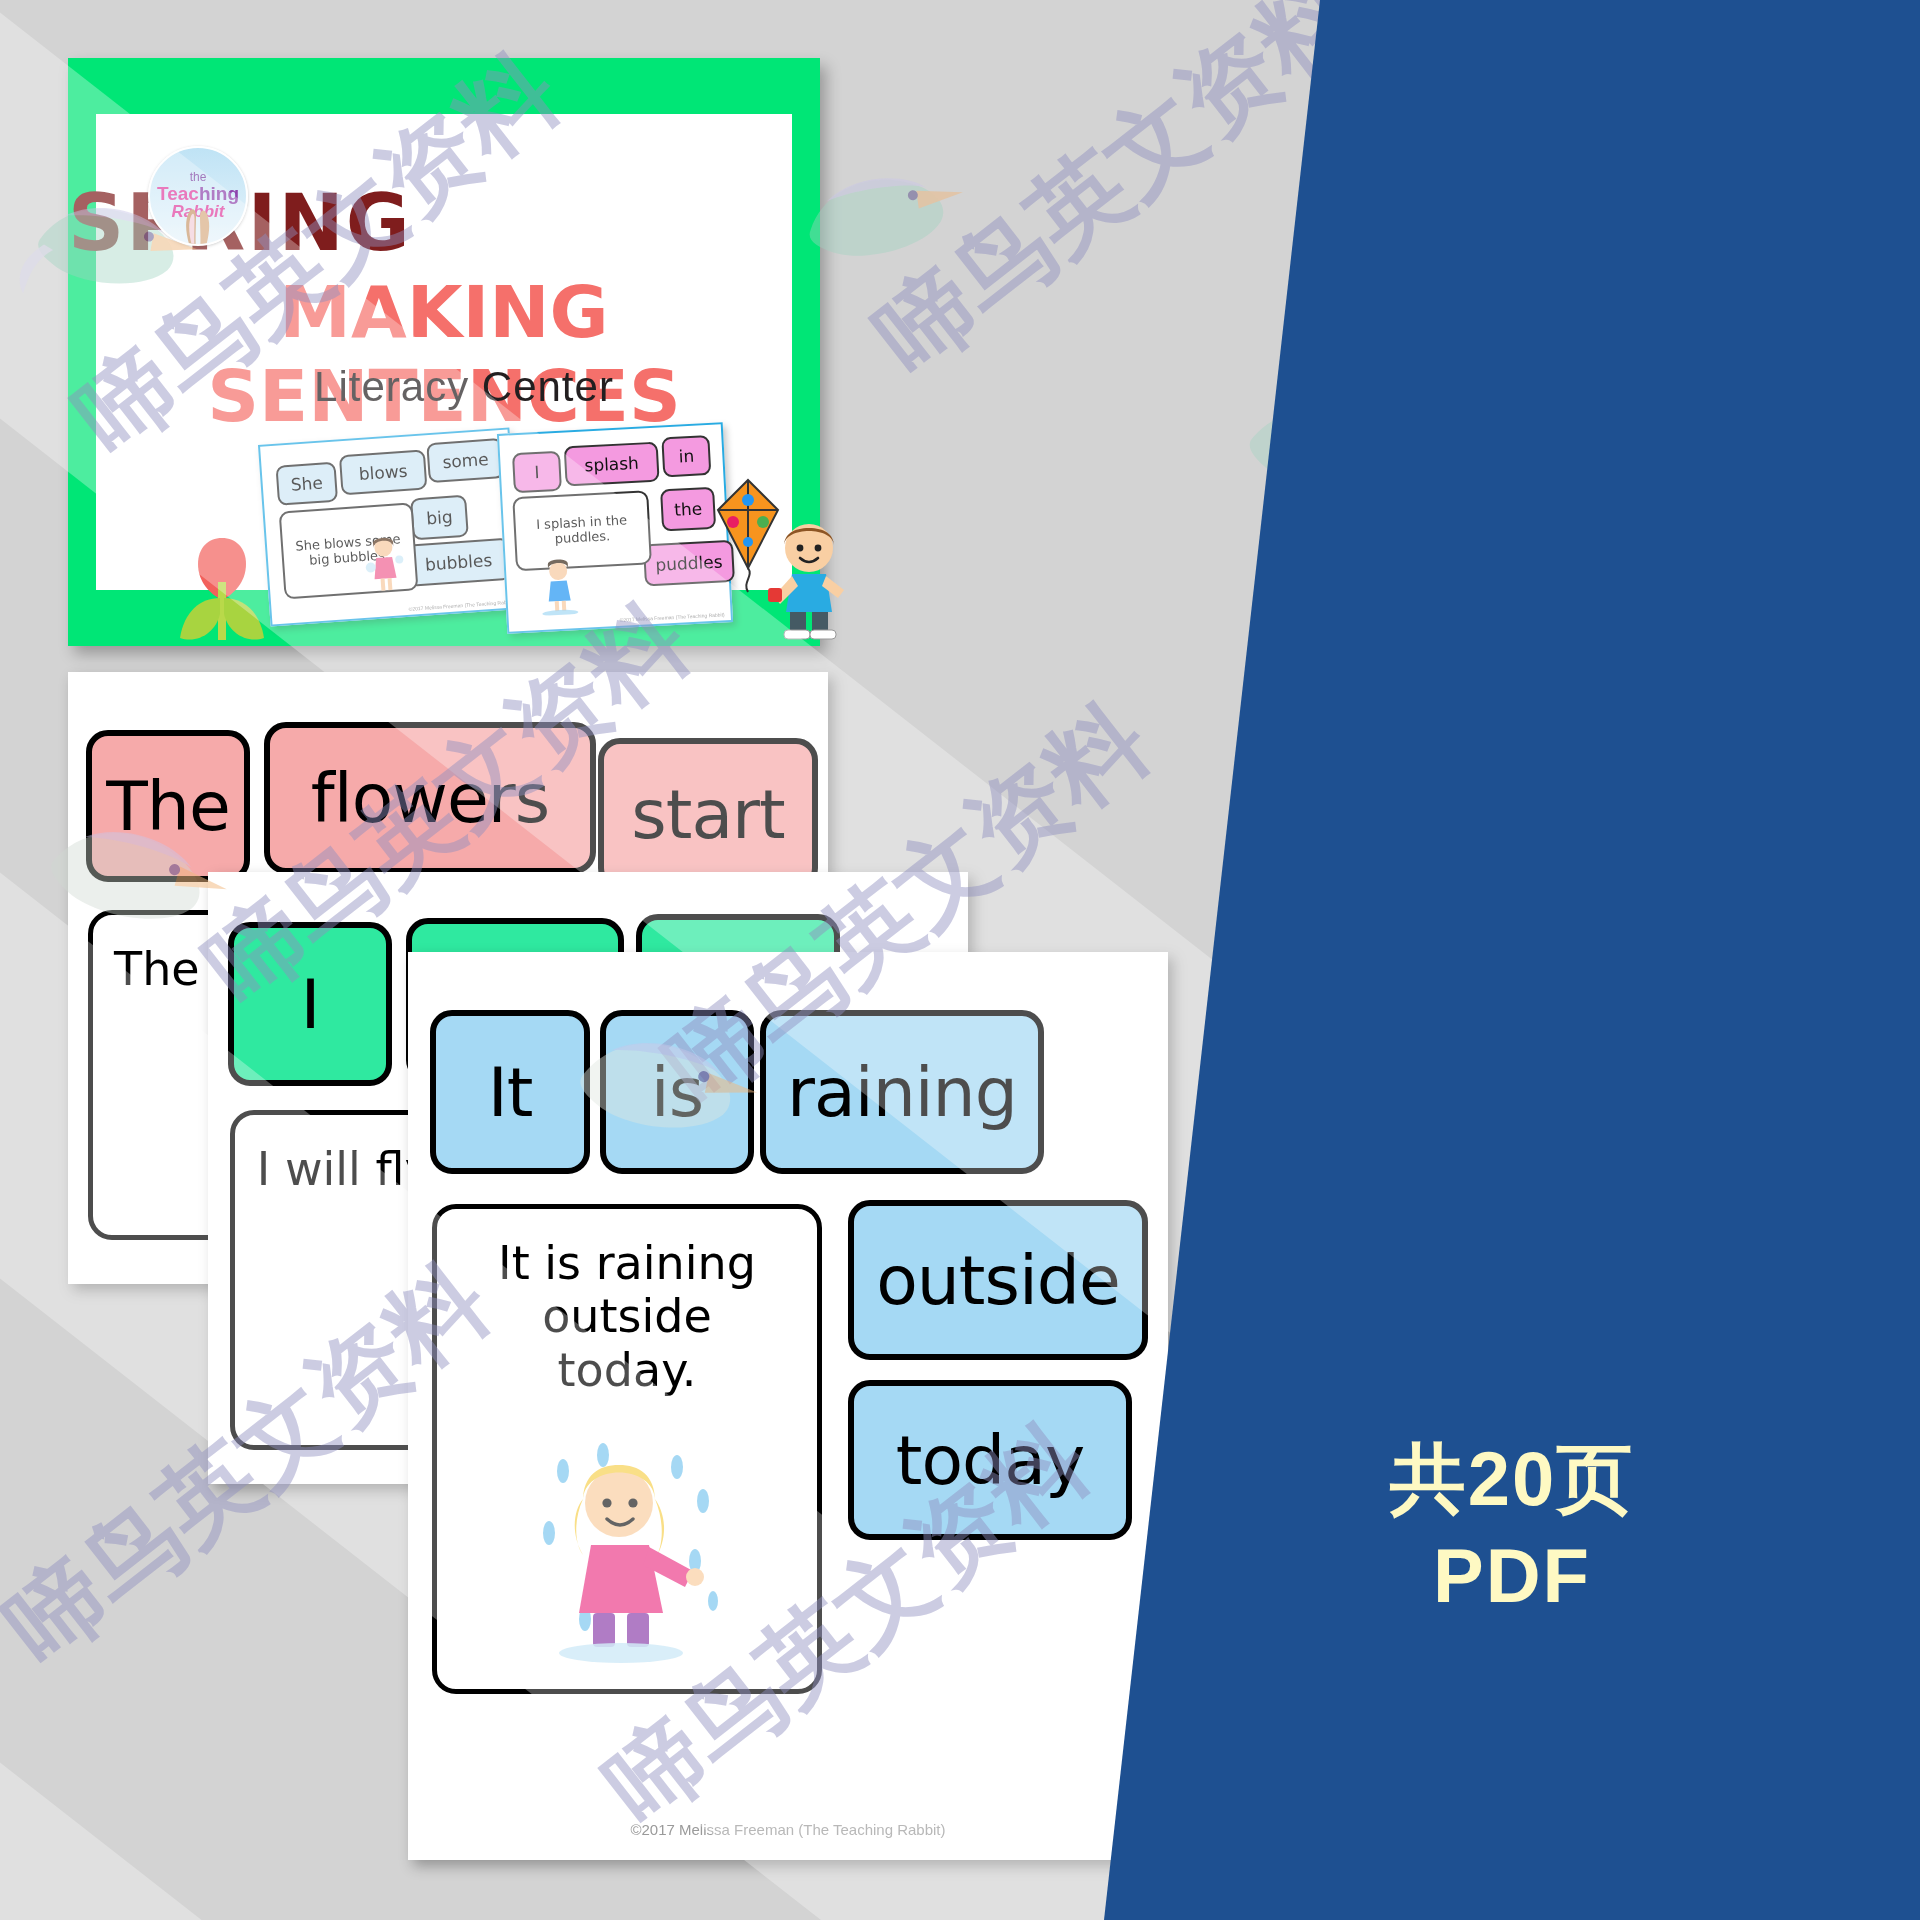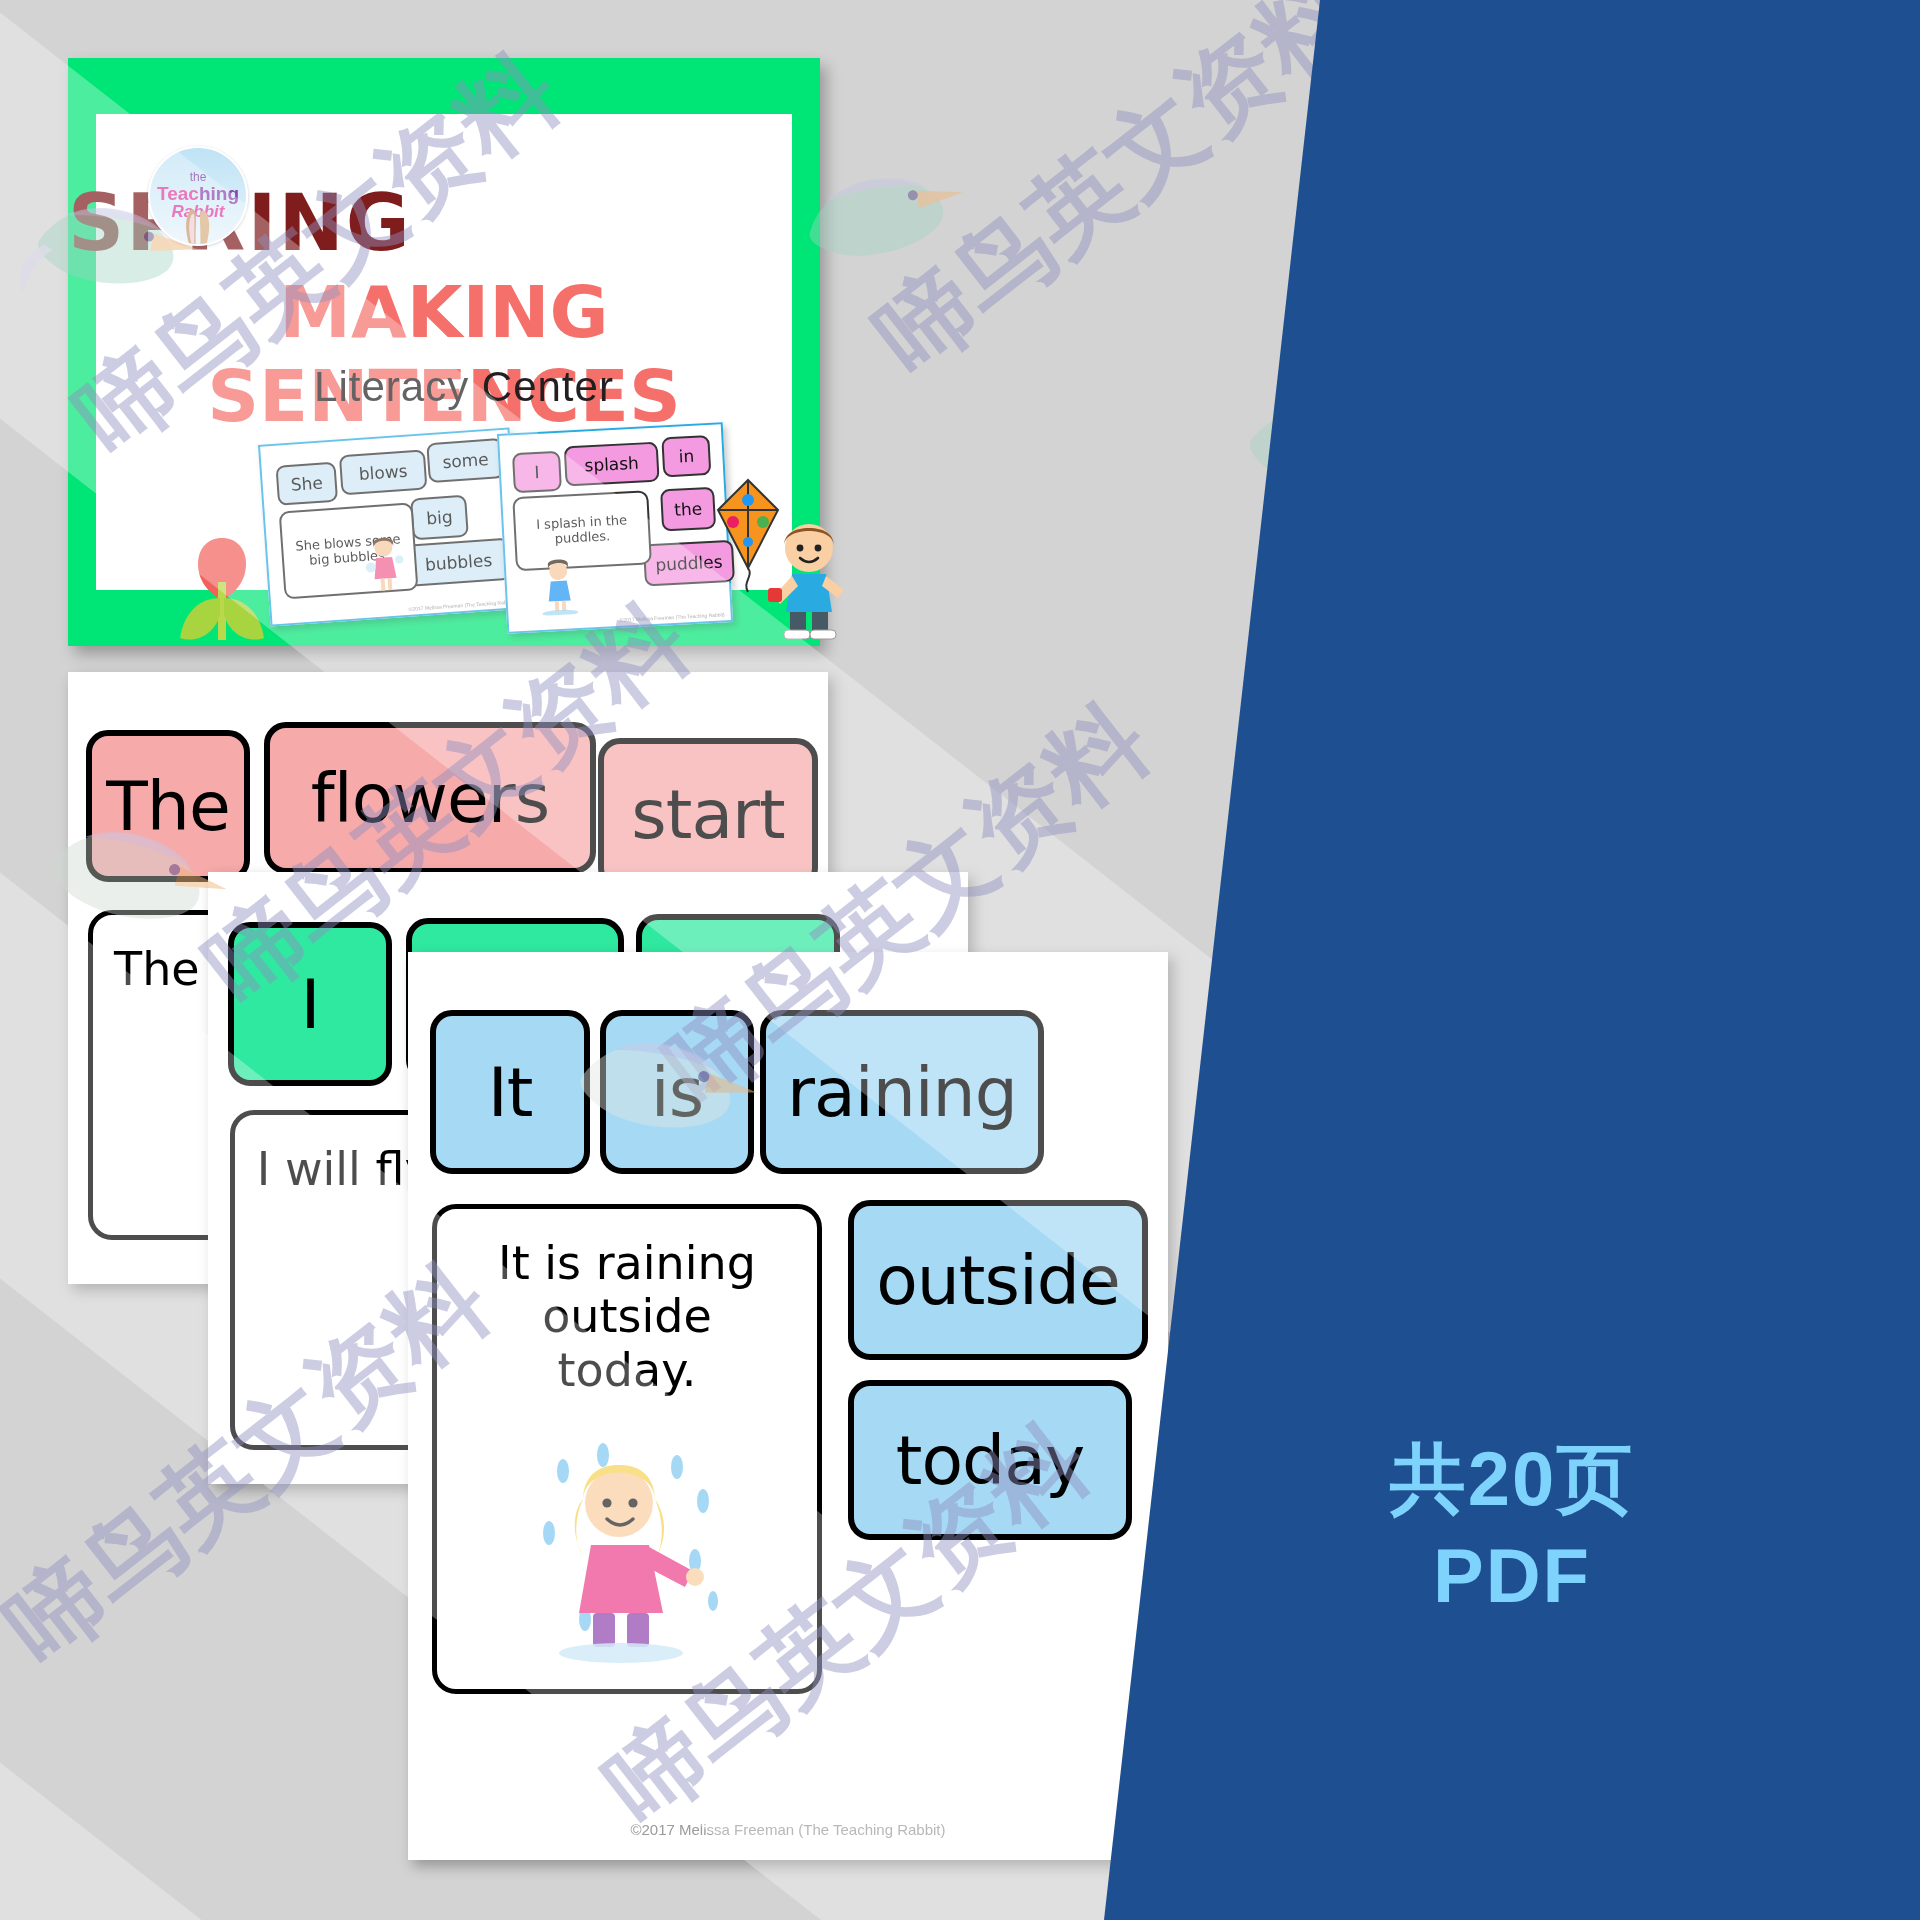--- a/index.html
+++ b/index.html
@@ -21,21 +21,21 @@
   }
   .promo-inner{position:absolute;inset:0;display:flex;flex-direction:column;
      align-items:center;justify-content:flex-start;}
   .promo-t1{
     position:absolute;top:690px;left:0;right:0;text-align:center;
     color:#ffff99;font-size:76px;font-weight:700;line-height:1.28;
     letter-spacing:2px;
   }
   .promo-t2{
     position:absolute;top:1430px;left:0;right:0;text-align:center;
-    color:#7dd3fc;font-size:76px;font-weight:700;line-height:1.28;
+    color:#fef9c3;font-size:76px;font-weight:700;line-height:1.28;
     letter-spacing:2px;
   }
 
   
   .wm-band{
     position:absolute;left:-400px;top:-300px;width:3000px;height:320px;
     background:rgba(255,255,255,.30);
     transform:rotate(38deg);transform-origin:0 0;
     pointer-events:none;z-index:35;
   }

